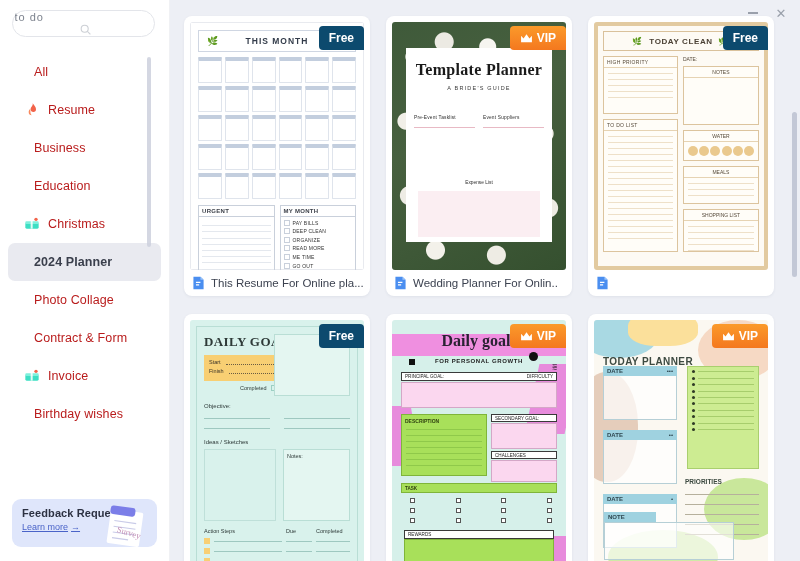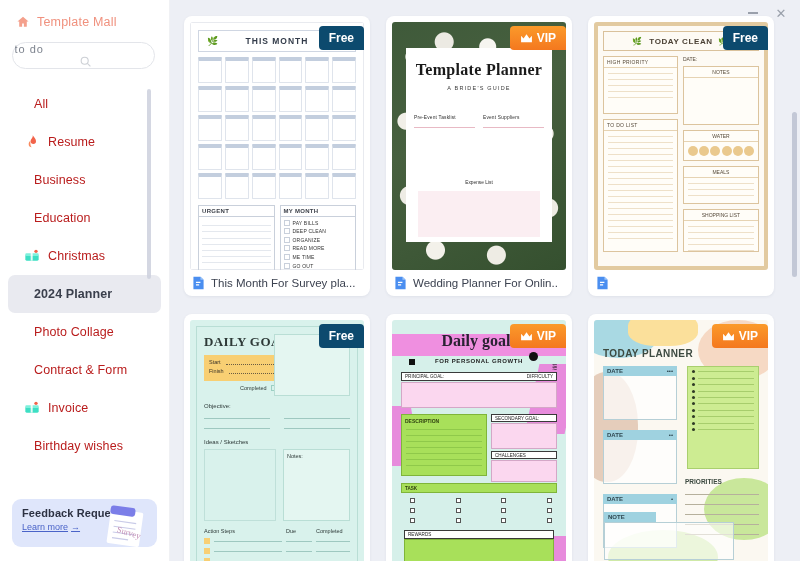--- a/index.html
+++ b/index.html
@@ -229,21 +229,21 @@
   .c5 .ck2 { width:5px; height:5px; border:1px solid #555; background:#fff;}
 
   
   .c6 { background:#fbf8f1; overflow:hidden; }
   .c6 .bl1 { position:absolute; left:-14px; top:-6px; width:78px; height:44px; border-radius:50%; background:#a9d9e3;}
   .c6 .bl2 { position:absolute; left:34px; top:-8px; width:70px; height:34px; border-radius:40%; background:#fbe09b;}
   .c6 .bl3 { position:absolute; right:-10px; top:0px; width:80px; height:60px; border-radius:50%; background:#f6d9c4;}
   .c6 .bl4 { position:absolute; left:-18px; top:52px; width:62px; height:110px; border-radius:48%; background:#e5cdbb;}
   .c6 .bl5 { position:absolute; right:-16px; bottom:28px; width:80px; height:62px; border-radius:50%; background:#c9e79b;}
   .c6 .bl6 { position:absolute; left:14px; bottom:-16px; width:110px; height:54px; border-radius:50%; background:#cfe9a7;}
-  .c6 .t { position:absolute; left:9px; top:28px; font-size:10px; font-weight:bold; letter-spacing:.4px; color:#3d4a41;}
+  .c6 .t { position:absolute; left:9px; top:36px; font-size:10px; font-weight:bold; letter-spacing:.4px; color:#3d4a41;}
   .c6 .dbox { position:absolute; left:9px; width:74px; }
   .c6 .dhd { background:#9fd2e0; font-size:6px; font-weight:bold; color:#2f4750; padding:2px 4px; display:flex; justify-content:space-between; align-items:center;}
   .c6 .dbd { height:44px; border:1px solid #b6cfd6; border-top:none; background:rgba(255,255,255,.72);}
   .c6 .glist { position:absolute; right:9px; top:46px; width:72px; height:103px; background:#cdec92; border:1px solid #a9cf6e;}
   .c6 .gi { display:flex; align-items:center; gap:3px; margin:3.4px 4px 0 4px;}
   .c6 .gd { width:3px; height:3px; border-radius:50%; background:#2f3b26; flex:0 0 3px;}
   .c6 .gline { flex:1; height:1px; background:#a7cd6c;}
   .c6 .pri { position:absolute; right:9px; top:158px; width:74px; font-size:6.5px; font-weight:bold; color:#3d4a41;}
   .c6 .pl { height:1px; background:#b6b09c; margin-top:9px;}
   .c6 .nbox { position:absolute; left:10px; bottom:8px; width:130px;}
@@ -257,26 +257,20 @@
 
   <div class="winctrls">
     <div class="winbtn">
         <span class="bar"></span>
       </div>
     <div class="winbtn">✕</div>
   </div>
 
   <div class="sidebar">
 
-    <div class="brand">
-      <svg class="home-ico" viewBox="0 0 24 24">
-        <path d="M12 3 2.5 11h3v9h5v-5.5h3V20h5v-9h3z" fill="#f4a08c"></path>
-      </svg>
-      <span class="brand-label">Template Mall</span>
-    </div>
 
     <div class="searchwrap">
       <div class="searchbox">
         <input value="to do" placeholder="Search templates" style="">
         <svg class="mag" viewBox="0 0 24 24">
           <circle cx="10.5" cy="10.5" r="6.5" fill="none" stroke="#9aa0ab" stroke-width="2"></circle>
           <line x1="15.5" y1="15.5" x2="21" y2="21" stroke="#9aa0ab" stroke-width="2"></line>
         </svg>
       </div>
     </div>
@@ -455,21 +449,21 @@
               </div>
             </div>
           </div>
         </div>
         <div class="caption">
           <svg class="doc-ico" viewBox="0 0 20 22">
             <path d="M2 1h11l5 5v15H2z" fill="#4a8ef0"></path>
               <path d="M13 1l5 5h-5z" fill="#9cc4f8"></path>
             <path d="M6 9h7v2H6zm0 4h5v2H6z" fill="#fff"></path>
           </svg>
-          <span>This Month For Survey pla...</span>
+          <span>This Resume For Online pla...</span>
         </div>
       </div>
 
       <div class="card">
         <div class="thumb">
           <div class="badge vip">
             <svg class="crown" viewBox="0 0 24 20">
               <path d="M2 5l4.5 5L12 2l5.5 8L22 5v12H2z" fill="#fff"></path>
             </svg>
             <span>VIP</span>

